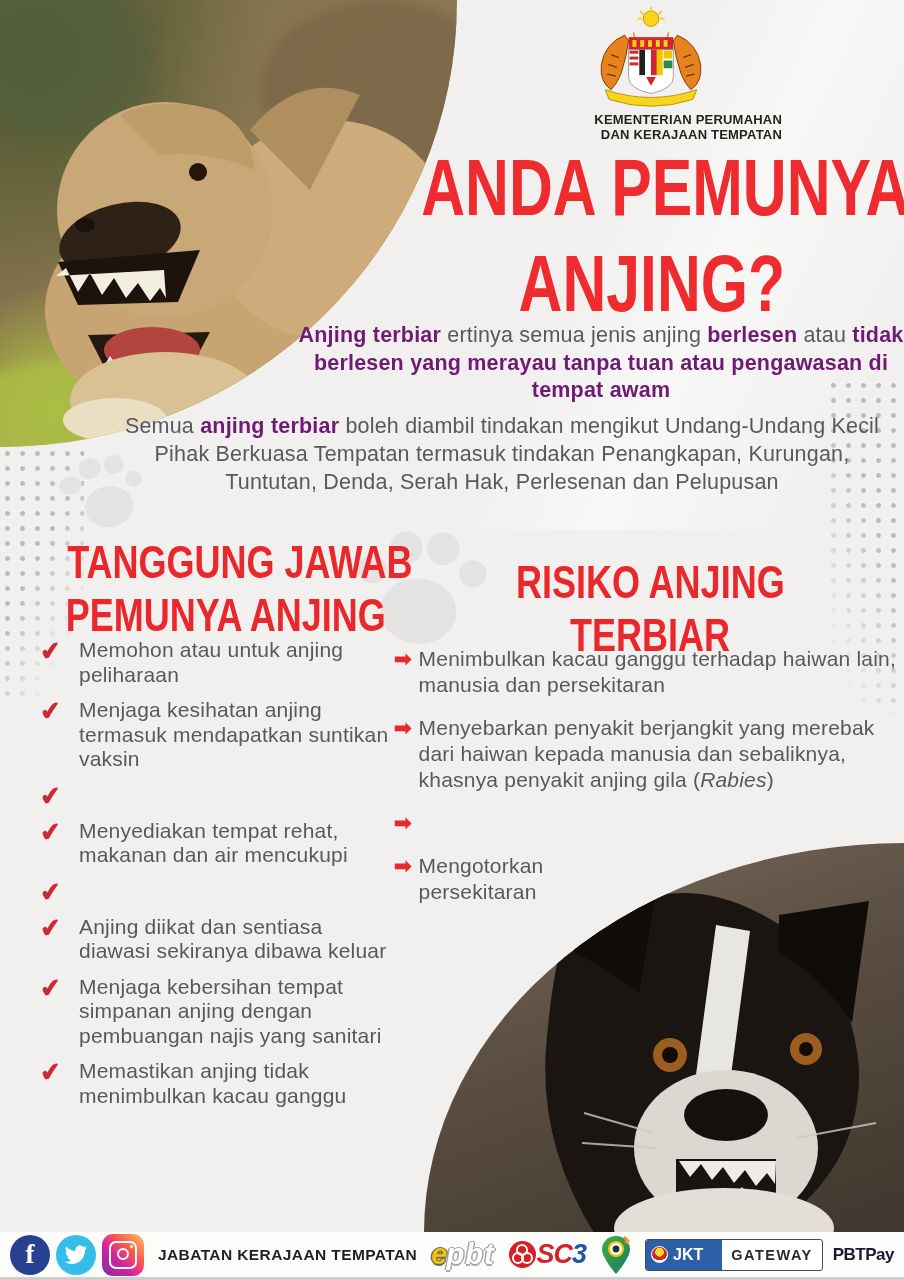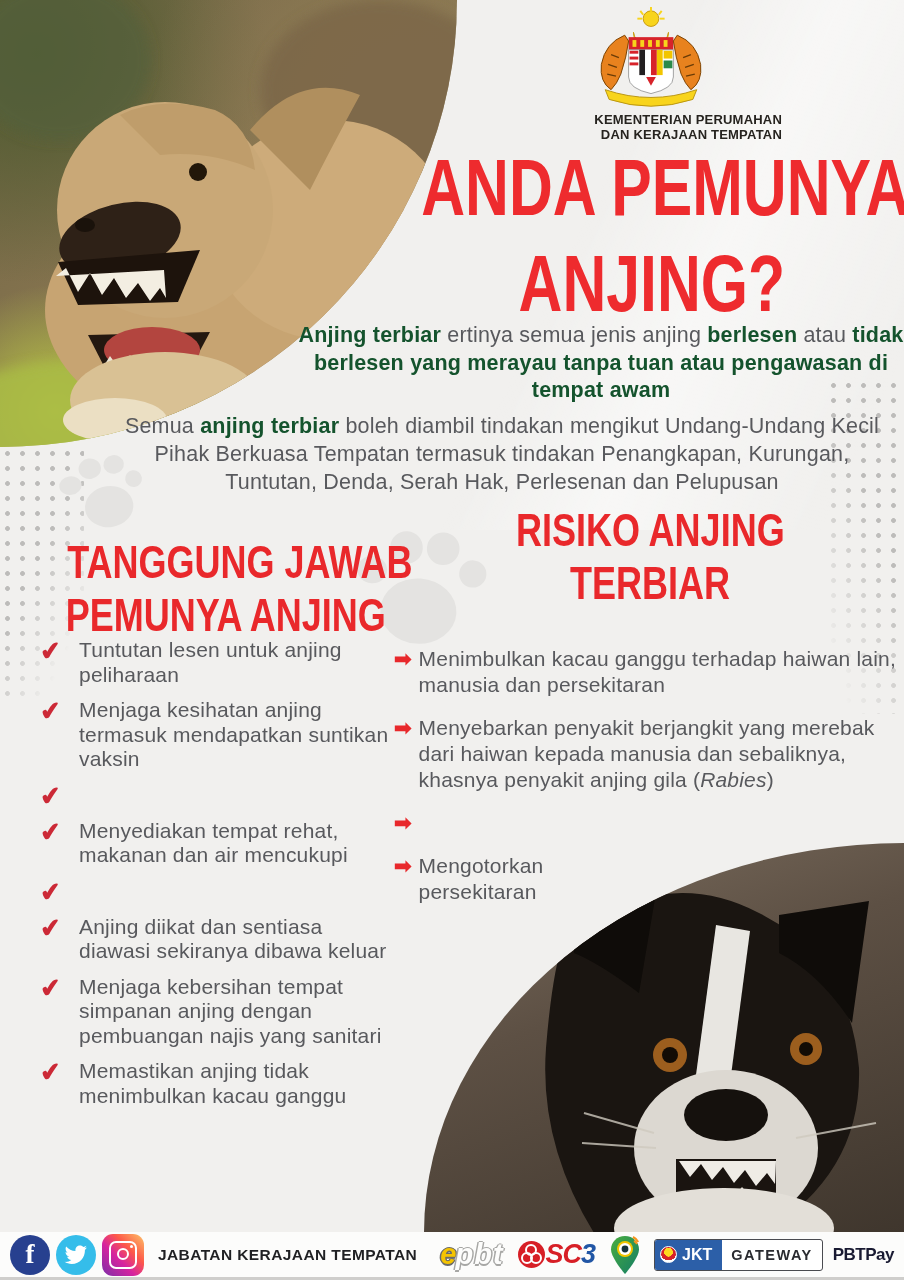--- a/index.html
+++ b/index.html
@@ -28,28 +28,28 @@
     font-weight:bold;font-size:13px;line-height:15px;letter-spacing:.2px;}
 
   
   .title{left:400px;top:148px;width:504px;text-align:center;color:#ee2b2e;font-weight:bold;}
   .title .tline{display:block;line-height:78px;}
   .title .sq{display:inline-block;font-size:66px;letter-spacing:0px;transform:scale(.92,1.22);transform-origin:center;white-space:nowrap;}
 
   
   .p1{left:298px;top:322px;width:606px;text-align:center;font-size:21.5px;line-height:27.5px;letter-spacing:.2px;}
   .p2{left:112px;top:412px;width:780px;text-align:center;font-size:21.5px;line-height:28px;letter-spacing:.2px;}
-  .b{font-weight:bold;color:#14532d;}
+  .b{font-weight:bold;color:#701a75;}
 
   
   .heading{color:#e9282b;font-weight:bold;text-align:center;}
   .heading .hline{display:block;line-height:44px;}
   .heading .sq{display:inline-block;font-size:40px;transform:scale(.9,1.15);transform-origin:center;white-space:nowrap;}
   .heading-left{left:48px;top:540px;width:348px;}
-  .heading-right{left:470px;top:508px;width:360px;}
+  .heading-right{left:470px;top:560px;width:360px;}
 
   
   .list-left{left:40px;top:638px;width:352px;}
   .list-right{left:394px;top:646px;width:510px;}
   .li{display:flex;align-items:flex-start;margin-bottom:11px;}
   .list-right .li{margin-bottom:17px;}
   .li .bullet{flex:0 0 auto;}
   .check{color:#cc2936;font-size:25px;line-height:25px;width:30px;margin-right:9px;transform:rotate(-6deg);font-weight:bold;}
   .arrowb{color:#e8282b;font-size:21px;line-height:26px;margin-right:7px;font-weight:bold;}
   .litext{font-size:21px;line-height:24.5px;letter-spacing:.2px;}
@@ -87,21 +87,21 @@
   .osc{display:flex;align-items:center;margin-right:12px;}
   .osc-o{width:27px;height:27px;border-radius:50%;background:#d71f26;position:relative;margin-right:1px;}
   .osc-o i{position:absolute;width:8px;height:8px;border:2px solid #fff;border-radius:50%;background:transparent;}
   .osc-o i:nth-child(1){left:7px;top:3px;}
   .osc-o i:nth-child(2){left:3px;top:11px;}
   .osc-o i:nth-child(3){left:12px;top:11px;}
   .osc-sc{color:#d71f26;font-weight:bold;font-style:italic;font-size:27px;letter-spacing:-1px;}
   .osc-3{color:#2156a5;font-weight:bold;font-style:italic;font-size:27px;}
   .pin{width:34px;height:40px;margin-right:12px;}
   .jktg{display:flex;align-items:center;border:1.5px solid #4a4b50;border-radius:3px;overflow:hidden;background:#fff;height:30px;}
-  .jkt-blue{background:#2c5fa8;color:#fff;font-weight:bold;font-size:16px;display:flex;align-items:center;height:100%;padding:0 10px 0 5px;}
+  .jkt-blue{background:#2c5fa8;color:#fff;font-weight:bold;font-size:16px;display:flex;align-items:center;height:100%;padding:0 19px 0 5px;}
   .jkt-crest{width:15px;height:15px;border-radius:50%;background:radial-gradient(circle at 50% 35%,#ffd91f 0 35%,#d7232a 36% 65%,#fff 66%);margin-right:5px;border:1px solid #fff;}
   .gateway{color:#2a2b30;font-weight:bold;font-size:14.5px;letter-spacing:1.5px;padding:0 9px;}
   .pbtpay{font-weight:bold;font-size:17px;color:#191a32;margin-left:10px;letter-spacing:-.5px;}
 
   .sheen{left:120px;top:0;width:784px;height:530px;background:linear-gradient(115deg,rgba(255,255,255,0) 55%,rgba(255,255,255,.5) 70%,rgba(255,255,255,0) 92%);pointer-events:none;}
 </style>
 </head>
 <body>
 
 <div class="poster">
@@ -263,21 +263,21 @@
   </div>
 
   <div class="abs heading heading-right">
     <span class="hline"><span class="sq">RISIKO ANJING</span></span>
     <span class="hline"><span class="sq">TERBIAR</span></span>
   </div>
 
   <div class="abs list-left">
     <div class="li">
       <span class="bullet check">✔</span>
-      <span class="litext">Tuntutan lesen untuk anjing peliharaan</span>
+      <span class="litext">Memohon atau untuk anjing peliharaan</span>
       </div>
     <div class="li">
       <span class="bullet check">✔</span>
       <span class="litext">Menjaga kesihatan anjing termasuk mendapatkan suntikan vaksin</span>
       </div>
     <div class="li">
       <span class="bullet check">✔</span>
       </div>
     <div class="li">
       <span class="bullet check">✔</span>

